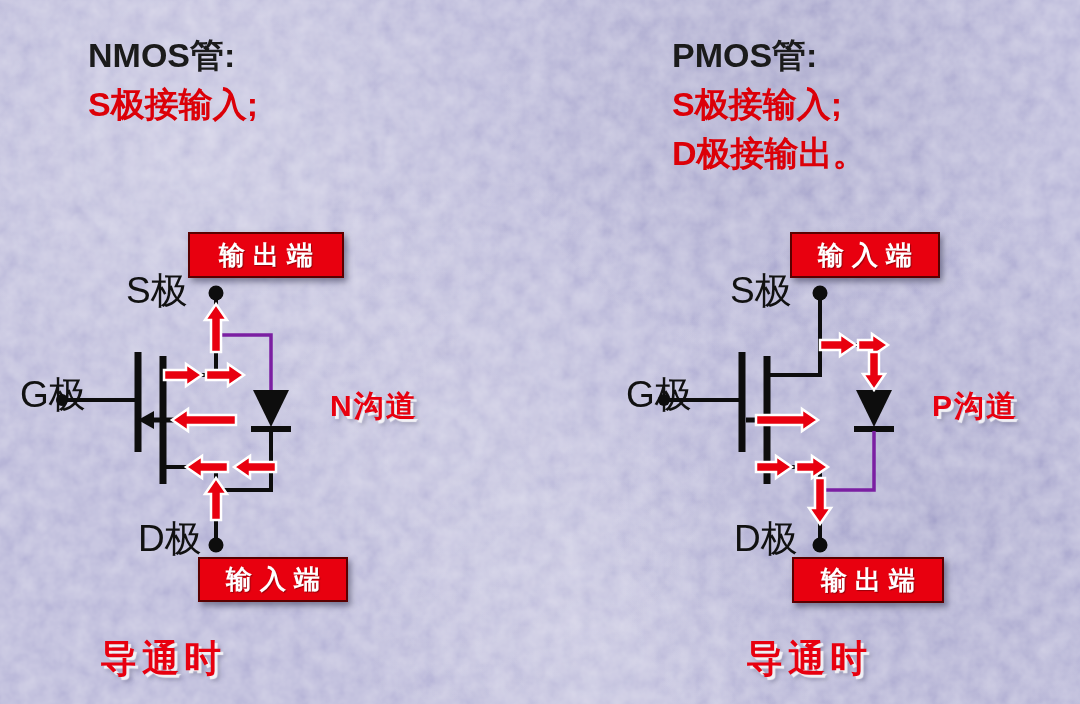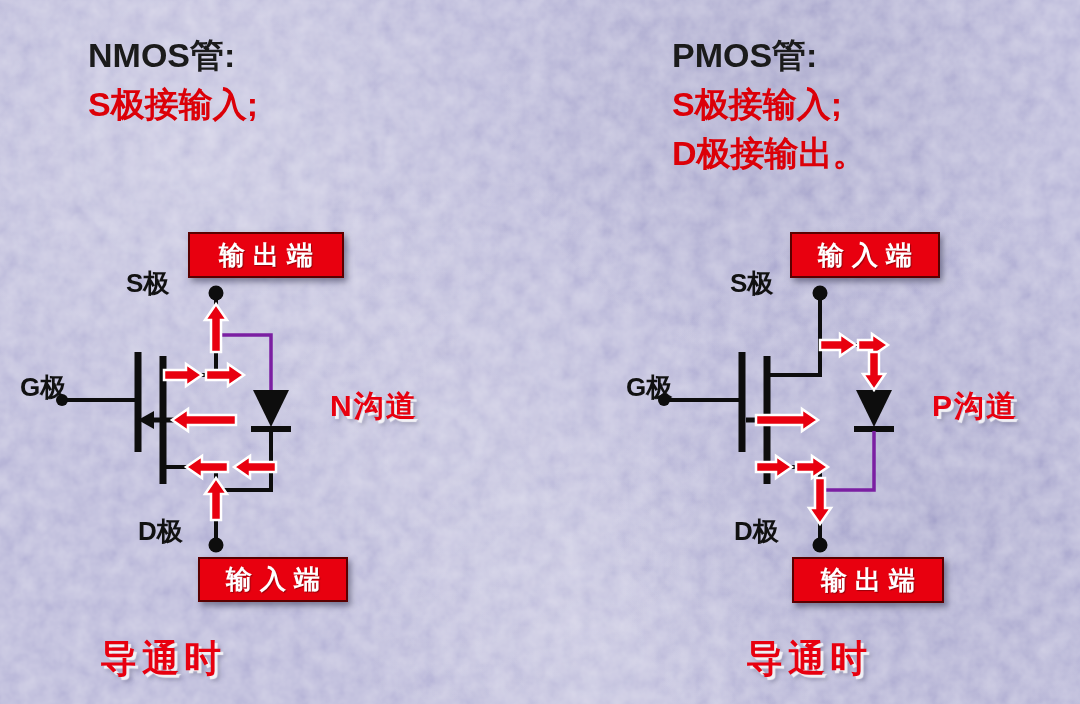--- a/index.html
+++ b/index.html
@@ -18,21 +18,21 @@
   .abs{position:absolute;}
   .hdr{font-size:34px;font-weight:700;line-height:49px;color:#1b1b1b;white-space:nowrap;margin-top:23px;}
   .hdr .red{color:#dc0008;}
   .termbox{
     position:absolute;display:flex;align-items:center;justify-content:center;
     background:#e8000f;border:2px solid #5a0000;box-sizing:border-box;
     color:#fff;font-size:26px;font-weight:700;letter-spacing:8px;padding-left:8px;
     box-shadow:3px 4px 6px rgba(45,45,75,.5);
     text-shadow:1px 1px 1px rgba(0,0,0,.35);
   }
-  .pin{position:absolute;font-size:26px;font-weight:700;color:#111;white-space:nowrap;}
+  .pin{position:absolute;font-size:37px;font-weight:400;color:#111;white-space:nowrap;}
   .chan{
     position:absolute;font-size:30px;font-weight:700;color:#e8000f;letter-spacing:2px;white-space:nowrap;
     text-shadow:3px 3px 1px rgba(255,255,255,.85),5px 5px 4px rgba(55,55,90,.35);
   }
   .state{
     position:absolute;font-size:37px;font-weight:700;color:#e8000f;letter-spacing:5px;white-space:nowrap;
     text-shadow:3px 3px 1px rgba(255,255,255,.85),5px 5px 4px rgba(55,55,90,.35);
   }
   .circuit{position:absolute;left:0;top:0;}
   .wire{stroke:#0d0d0d;stroke-width:4;fill:none;}

